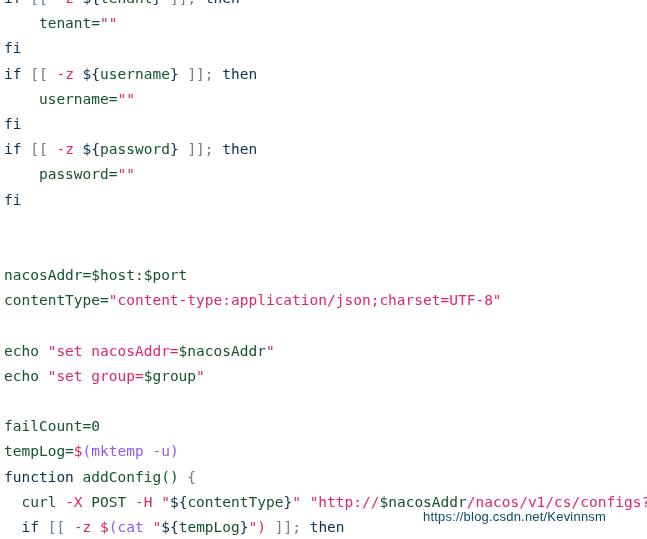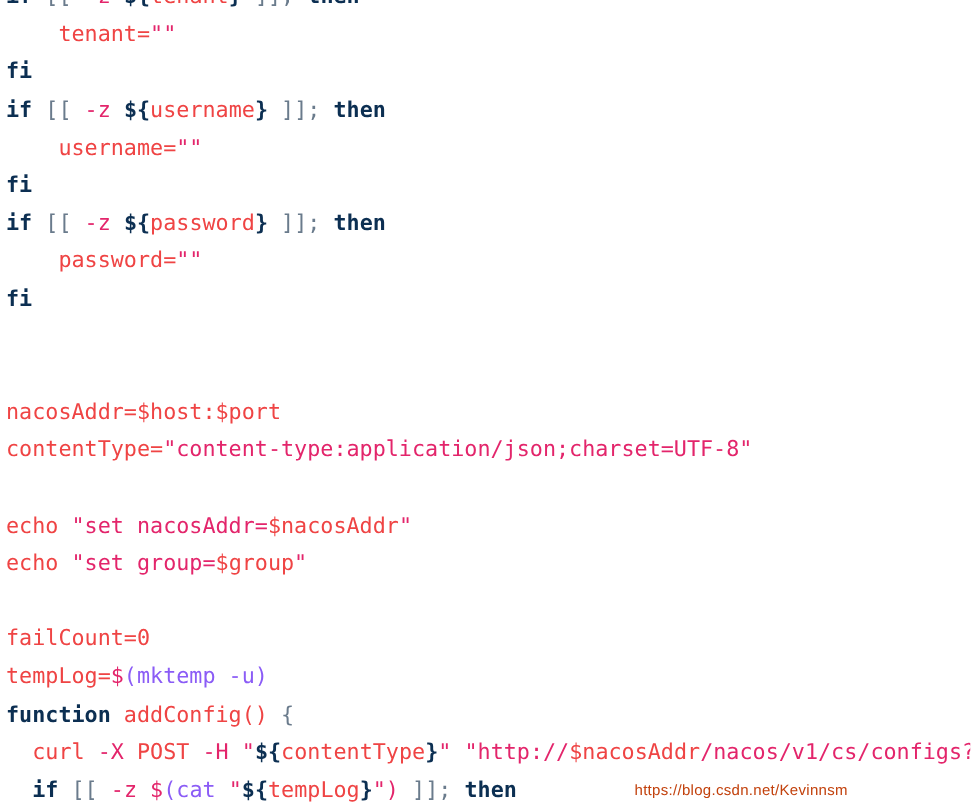--- a/index.html
+++ b/index.html
@@ -28,35 +28,35 @@
     white-space: pre;
     letter-spacing: 0px;
   }
   .ln {
     height: 25.2px;
     padding-left: 4px;
     white-space: pre;
     overflow: hidden;
   }
   
-  .t-kw   { color: #0c2f52; font-weight: bold; text-align: center; }   
-  .t-var  { color: #ef4444; }                      
+  .t-kw   { color: #0c2f52; font-weight: normal; text-align: center; }   
+  .t-var  { color: #14532d; }                      
   .t-str  { color: #e3256b; }                      
   .t-op   { color: #6a7b8c; }                      
   .t-fn   { color: #8b5cf6; }                      
   .t-dollar { color: #e3256b; }                    
   .t-plain { color: #333333; }
 
   #watermark {
     position: absolute;
     left: 423px;
-    top: 522px;
+    top: 509px;
     font-family: "Liberation Sans", sans-serif;
-    font-size: 10px;
-    color: #c2410c;
+    font-size: 13px;
+    color: #0c4a6e;
     letter-spacing: .2px;
     white-space: nowrap;
     user-select: none;
     pointer-events: none;
   }
 </style>
 </head>
 <body>
 
 <div id="code-viewport">

